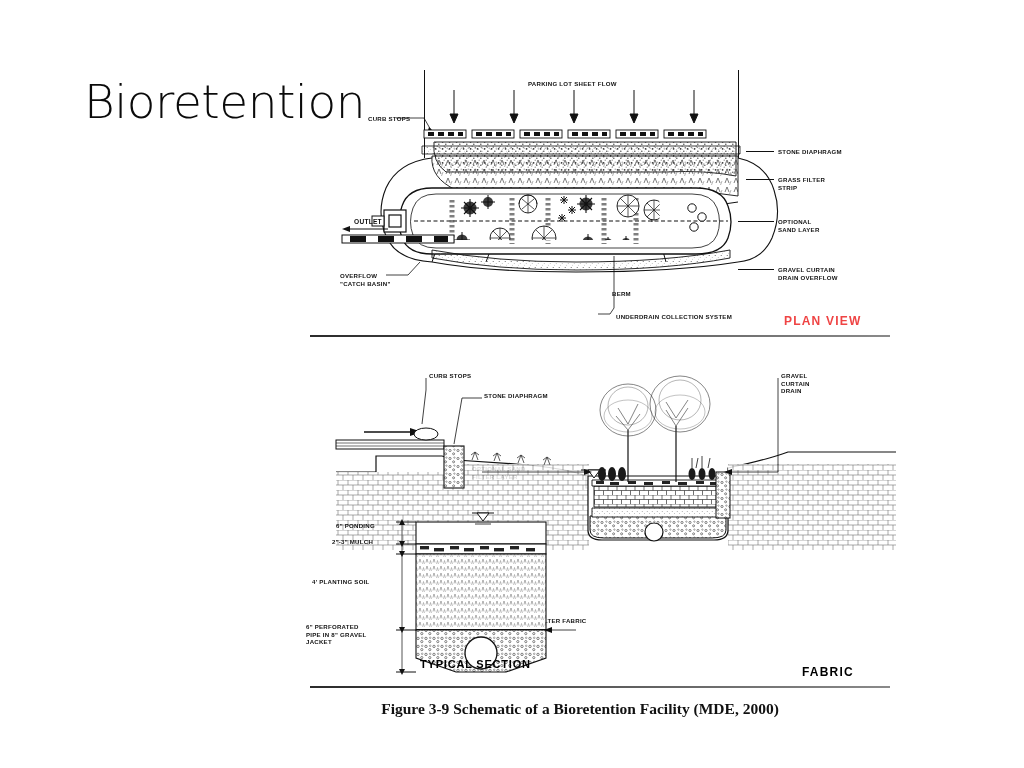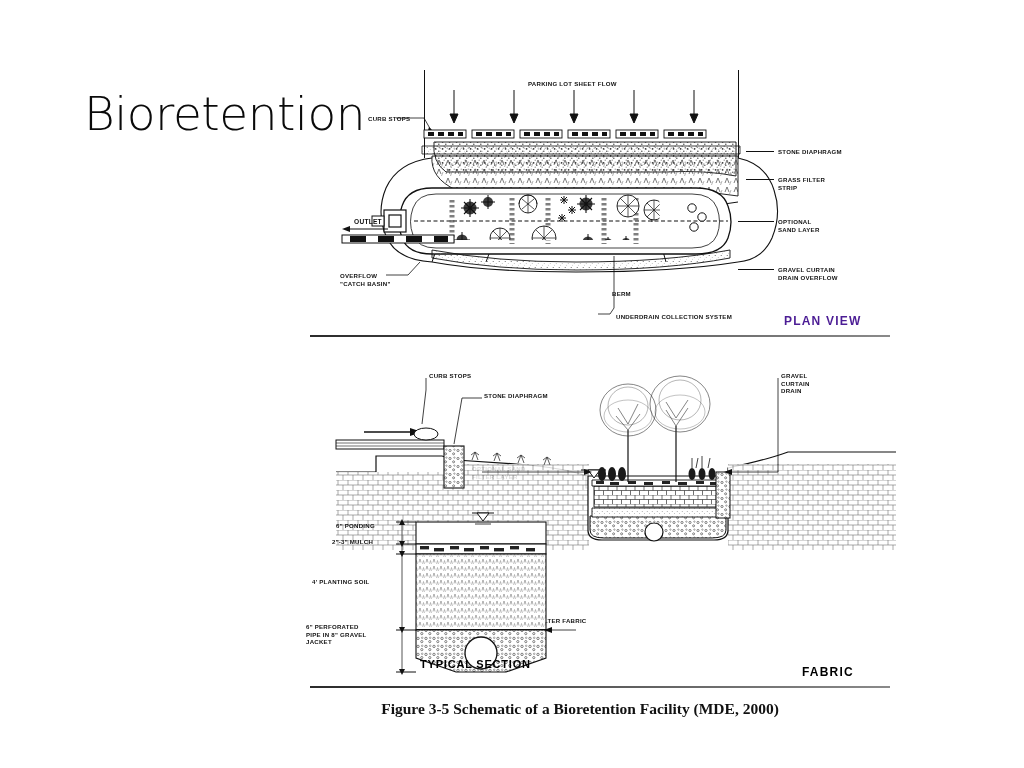--- a/index.html
+++ b/index.html
@@ -9,21 +9,21 @@
     font-family:"Liberation Sans", sans-serif;
     overflow:hidden;position:relative;
   }
   #slide{position:absolute;left:0;top:0;width:1024px;height:768px;background:#fff;}
 
   
   #slide-title{
     position:absolute;left:84px;top:78px;
     font-family:"DejaVu Sans", sans-serif;
     font-size:47px;font-weight:300;color:#0a0a0a;
-    letter-spacing:-0.5px;line-height:1;white-space:nowrap;margin-top:12px;
+    letter-spacing:-0.5px;line-height:1;white-space:nowrap;
   }
 
   
   #figure{position:absolute;left:276px;top:60px;width:620px;height:660px;}
   .lbl{
     position:absolute;color:#111;font-size:6.1px;font-weight:bold;
     letter-spacing:.25px;line-height:7.6px;white-space:pre;
     font-family:"Liberation Sans", sans-serif;
   }
   .big{font-size:12px;font-weight:bold;letter-spacing:1.2px;}
@@ -291,21 +291,21 @@
       <div class="ln hl" style="left:470px;top:119px;width:28px;"></div>
 
       <div class="lbl" style="left:502px;top:158px;">OPTIONAL
 SAND LAYER</div>
       <div class="ln hl" style="left:462px;top:161px;width:36px;"></div>
 
       <div class="lbl" style="left:502px;top:206px;">GRAVEL CURTAIN
 DRAIN OVERFLOW</div>
       <div class="ln hl" style="left:462px;top:209px;width:36px;"></div>
 
-      <div class="big" style="position:absolute;left:508px;top:254px;color:#4c1d95;">PLAN VIEW</div>
+      <div class="big" style="position:absolute;left:508px;top:254px;color:#ef4444;">PLAN VIEW</div>
       <div class="rule" style="left:34px;top:275px;width:580px;"></div>
     </div>
 
     <div>
 
       <div class="lbl" style="left:153px;top:312px;">CURB STOPS</div>
       <div class="lbl" style="left:208px;top:332px;">STONE DIAPHRAGM</div>
       <div class="lbl" style="left:505px;top:312px;">GRAVEL
 CURTAIN
 DRAIN</div>
@@ -504,14 +504,14 @@
         <polygon points="176,119 168,122 176,125" fill="#111"></polygon>
       </svg>
 
       <div class="big" style="position:absolute;left:144px;top:598px;font-size:11px;letter-spacing:.8px;">TYPICAL SECTION</div>
 
       <div class="big" style="position:absolute;left:526px;top:605px;">FABRIC</div>
       <div class="rule" style="left:34px;top:626px;width:580px;"></div>
     </div>
   </div>
 
-  <div id="caption">Figure 3-5 Schematic of a Bioretention Facility (MDE, 2000)</div>
+  <div id="caption">Figure 3-9 Schematic of a Bioretention Facility (MDE, 2000)</div>
 </div>
 
 </body></html>

